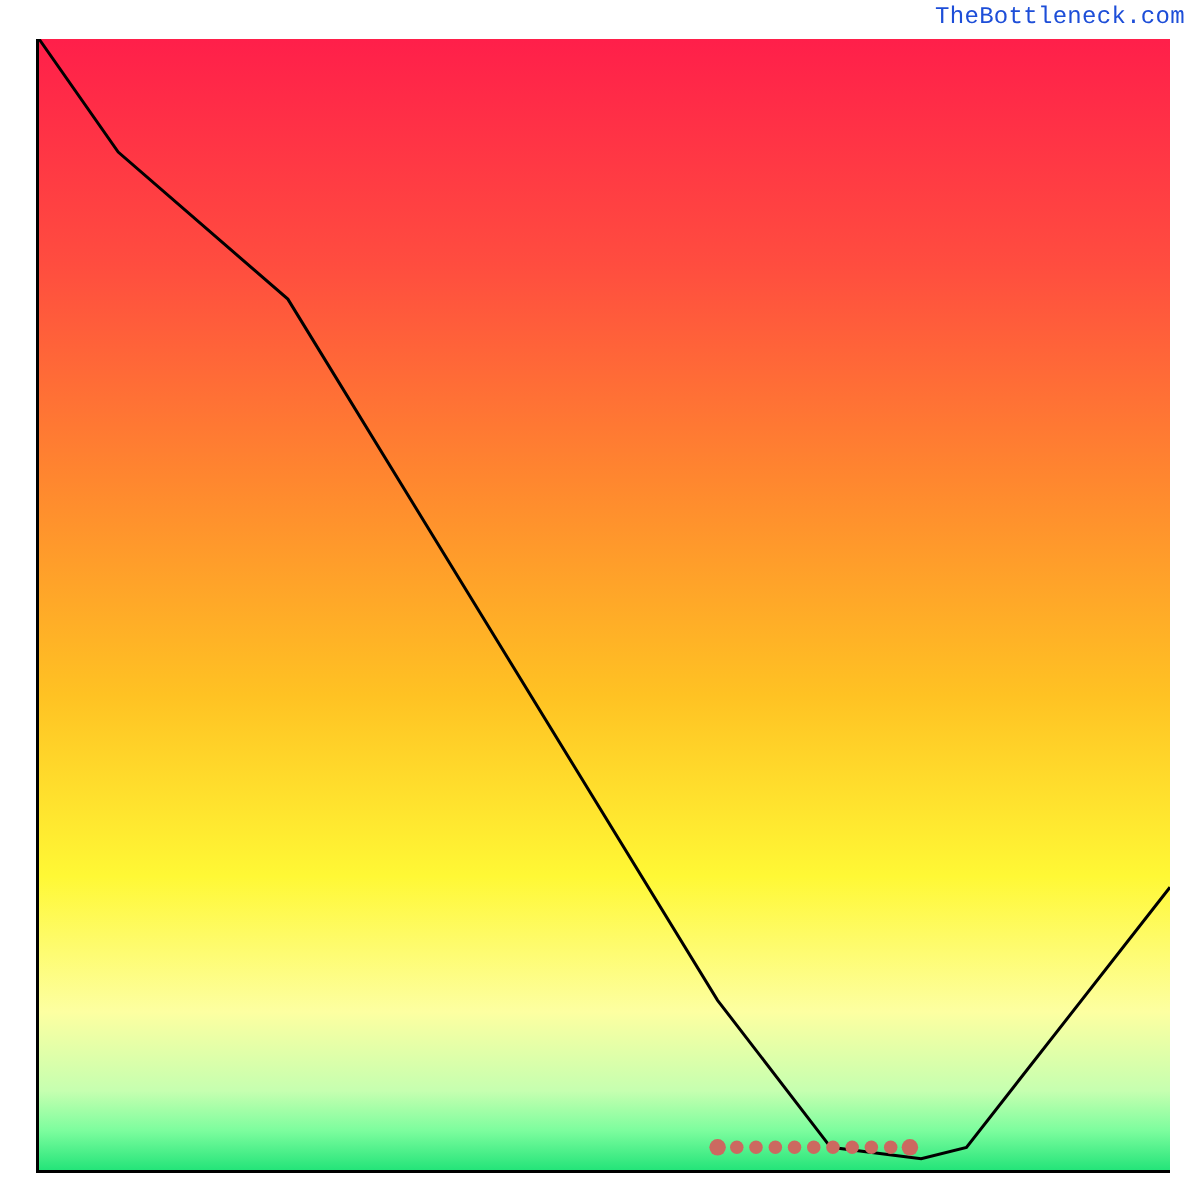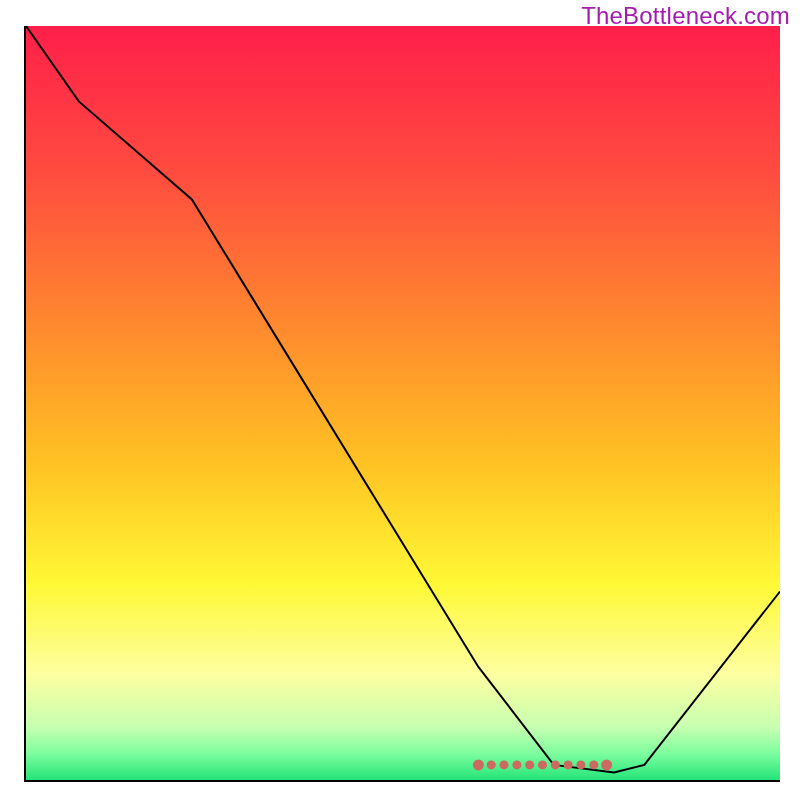--- a/index.html
+++ b/index.html
@@ -8,24 +8,25 @@
     width: 800px;
     height: 800px;
     background: #ffffff;
     font-family: Arial, Helvetica, sans-serif;
     position: relative;
   }
   .watermark {
     position: absolute;
     top: 2px;
     right: 10px;
-    font-size: 24px;
-    color: #a21caf;
+    font-size: 16px;
+    color: #1d4ed8;
     font-weight: 500;
     letter-spacing: 0.2px;
+    font-family: Liberation Mono, monospace;
   }
   .plot-area {
     position: absolute;
     top: 26px;
     left: 24px;
     width: 754px;
     height: 754px;
     border-left: 2px solid #000;
     border-bottom: 2px solid #000;
     overflow: hidden;

